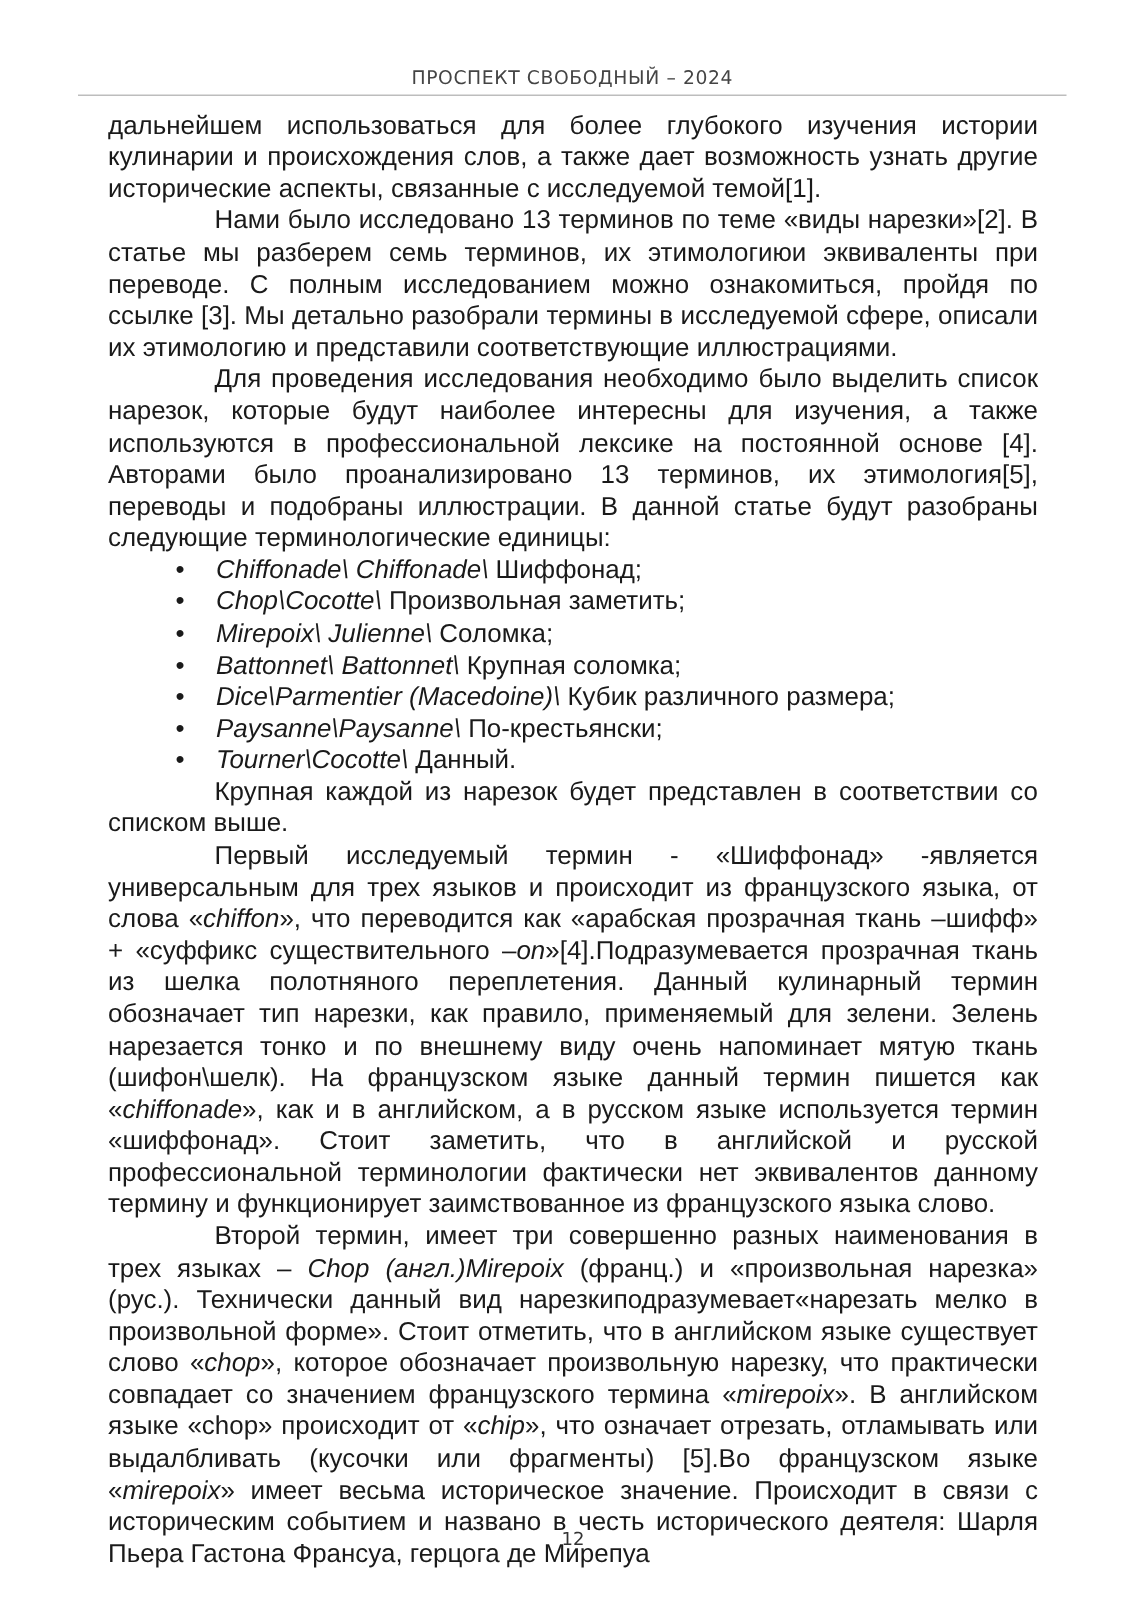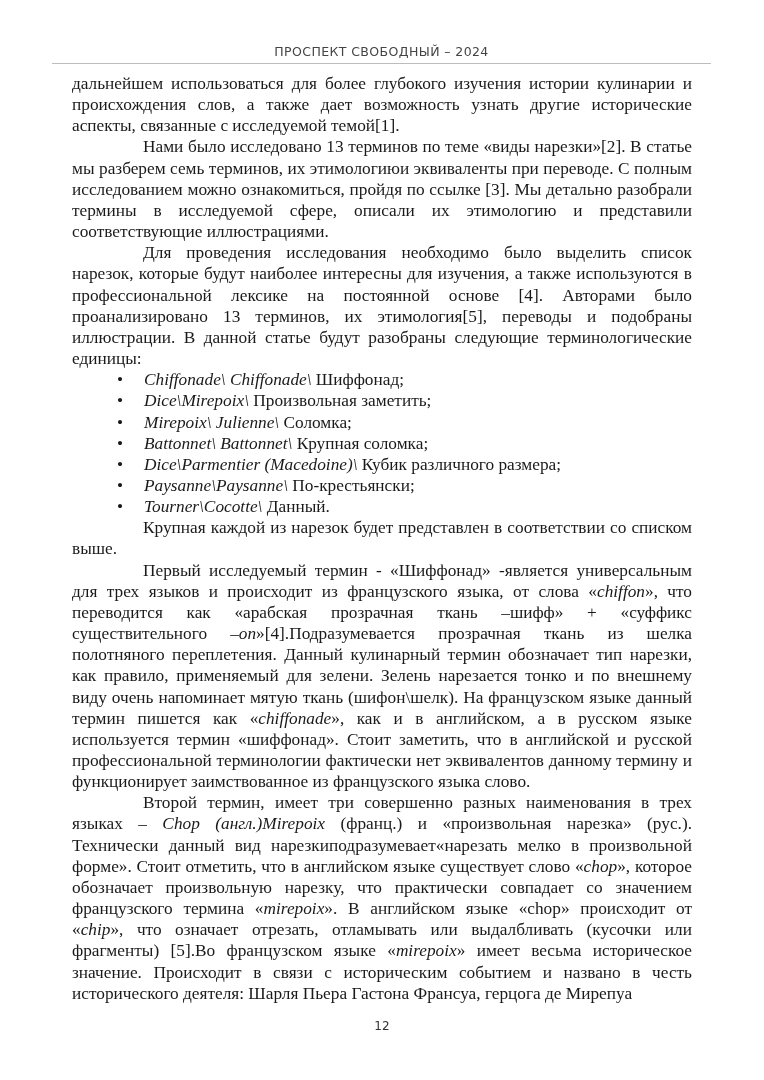--- a/index.html
+++ b/index.html
@@ -5,21 +5,21 @@
   html, body { margin: 0; padding: 0; background: #ffffff; }
   body { width: 764px; height: 1080px; position: relative; overflow: hidden; }
   .header {
     position: absolute; left: 52px; top: 44px; width: 659px;
     text-align: center; font-family: "DejaVu Sans", sans-serif;
     font-size: 12.5px; color: #444; letter-spacing: 0.4px;
     padding-bottom: 4px; border-bottom: 1px solid #bdbdbd;
   }
   .content {
     position: absolute; left: 72px; top: 73px; width: 620px;
-    font-family: Liberation Serif, serif; font-size: 17.3px;
+    font-family: Liberation Sans, sans-serif; font-size: 17.3px;
     line-height: 21.15px; color: #1a1a1a; text-align: justify;
   }
   .content p { margin: 0; }
   .content p.indent { text-indent: 71px; }
   .content ul { margin: 0; padding: 0 0 0 72px; list-style: none; }
   .content li { position: relative; text-align: left; }
   .content li .bullet { position: absolute; left: -27px; top: 0; }
   i { font-style: italic; }
   .pagenum {
     position: absolute; left: 0; width: 764px; top: 1019px; text-align: center;
@@ -31,21 +31,21 @@
 
 <div class="header">ПРОСПЕКТ СВОБОДНЫЙ – 2024</div>
 
 <div class="content">
   <p>дальнейшем использоваться для более глубокого изучения истории кулинарии и происхождения слов, а также дает возможность узнать другие исторические аспекты, связанные с исследуемой темой[1].</p>
   <p class="indent">Нами было исследовано 13 терминов по теме «виды нарезки»[2]. В статье мы разберем семь терминов, их этимологиюи эквиваленты при переводе. С полным исследованием можно ознакомиться, пройдя по ссылке [3]. Мы детально разобрали термины в исследуемой сфере, описали их этимологию и представили соответствующие иллюстрациями.</p>
   <p class="indent">Для проведения исследования необходимо было выделить список нарезок, которые будут наиболее интересны для изучения, а также используются в профессиональной лексике на постоянной основе [4]. Авторами было проанализировано 13 терминов, их этимология[5], переводы и подобраны иллюстрации. В данной статье будут разобраны следующие терминологические единицы:</p>
 
   <ul>
     <li><span class="bullet">•</span><i>Chiffonade\ Chiffonade\</i><span> Шиффонад;</span></li>
-    <li><span class="bullet">•</span><i>Dice\Mirepoix\</i><span> Произвольная заметить;</span></li>
+    <li><span class="bullet">•</span><i>Chop\Cocotte\</i><span> Произвольная заметить;</span></li>
     <li><span class="bullet">•</span><i>Mirepoix\ Julienne\</i><span> Соломка;</span></li>
     <li><span class="bullet">•</span><i>Battonnet\ Battonnet\</i><span> Крупная соломка;</span></li>
     <li><span class="bullet">•</span><i>Dice\Parmentier (Macedoine)\</i><span> Кубик различного размера;</span></li>
     <li><span class="bullet">•</span><i>Paysanne\Paysanne\</i><span> По-крестьянски;</span></li>
     <li><span class="bullet">•</span><i>Tourner\Cocotte\</i><span> Данный.</span></li>
   </ul>
 
   <p class="indent">Крупная каждой из нарезок будет представлен в соответствии со списком выше.</p>
 
   <p class="indent"><span>Первый исследуемый термин - «Шиффонад» -является универсальным для трех языков и происходит из французского языка, от слова «</span><i>chiffon</i><span>», что переводится как «арабская прозрачная ткань –шифф» + «суффикс существительного –</span><i>on</i><span>»[4].Подразумевается прозрачная ткань из шелка полотняного переплетения. Данный кулинарный термин обозначает тип нарезки, как правило, применяемый для зелени. Зелень нарезается тонко и по внешнему виду очень напоминает мятую ткань (шифон\шелк). На французском языке данный термин пишется как «</span><i>chiffonade</i><span>», как и в английском, а в русском языке используется термин «шиффонад». Стоит заметить, что в английской и русской профессиональной терминологии фактически нет эквивалентов данному термину и функционирует заимствованное из французского языка слово.</span></p>

